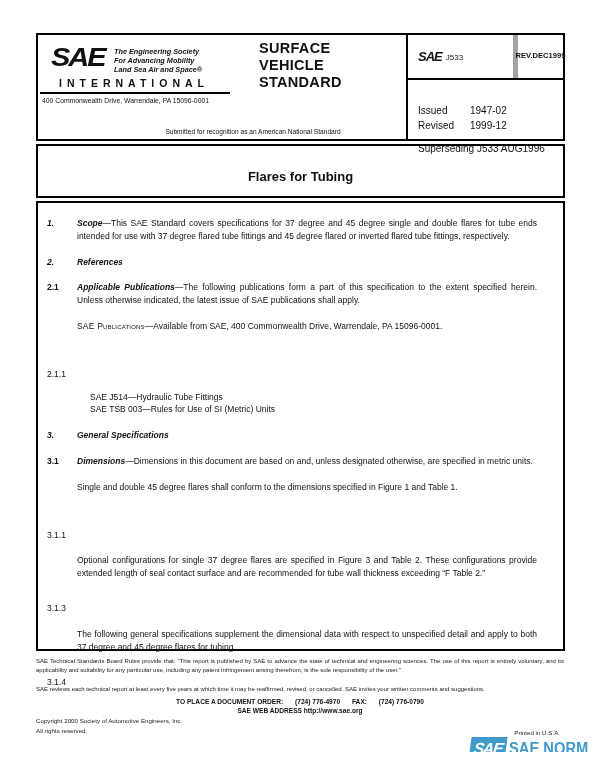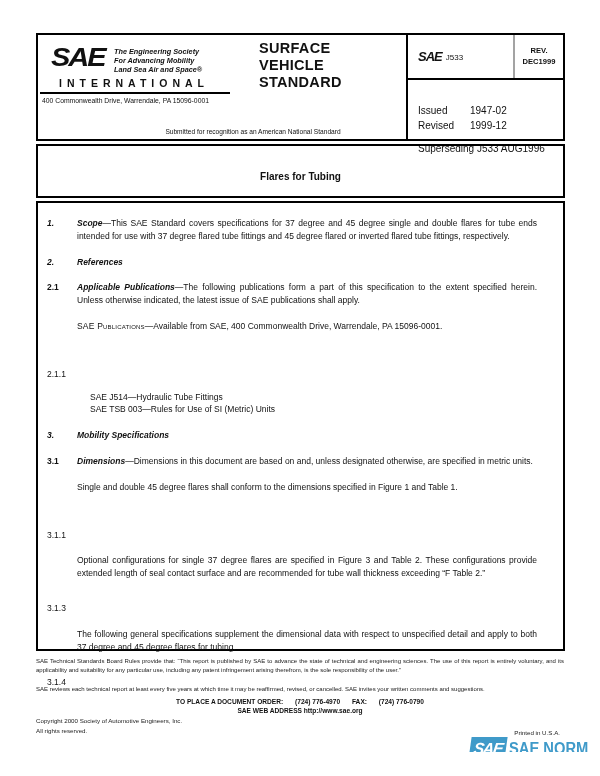--- a/index.html
+++ b/index.html
@@ -20,33 +20,33 @@
   .doc-type{position:absolute;left:221px;top:5px;font-size:14.5px;font-weight:bold;
             line-height:1.16;letter-spacing:.3px;}
   .submitted{position:absolute;left:60px;bottom:4px;width:310px;text-align:center;
              font-size:6.6px;}
   .right-panel{position:absolute;right:0;top:0;bottom:0;width:157px;
                border-left:2px solid #000;box-sizing:border-box;}
   .rp-top{height:45px;border-bottom:2px solid #000;display:flex;align-items:stretch;box-sizing:border-box;}
   .j533-cell{flex:1;display:flex;align-items:center;padding-left:10px;gap:4px;}
   .j533-sae{font-size:13px;font-weight:bold;font-style:italic;letter-spacing:-1px;}
   .j533-code{font-size:8px;padding-top:2px;}
-  .rev-cell{width:50px;border-left:2px solid #a3a3a3;display:flex;flex-direction:column;
+  .rev-cell{width:50px;border-left:5px solid #a3a3a3;display:flex;flex-direction:row;
             justify-content:center;align-items:center;font-weight:bold;font-size:7.6px;
             line-height:1.35;box-sizing:border-box;text-align:center;}
   .dates{padding:8px 0 0 10px;font-size:10px;line-height:1.5;margin-top:15px;}
   .drow{display:flex;}
   .dlabel{width:52px;}
   .superseding{margin-top:8px;}
 
   
   .title-box{position:absolute;left:36px;top:144px;width:529px;height:54px;
              border:2px solid #000;box-sizing:border-box;display:flex;
              align-items:center;justify-content:center;padding-top:10px;}
-  .doc-title{font-weight:bold;font-size:10px;}
+  .doc-title{font-weight:bold;font-size:13px;}
 
   
   .body-box{position:absolute;left:36px;top:201px;width:529px;height:450px;
             border:2px solid #000;box-sizing:border-box;padding-top:14px;}
   .sec-row{display:flex;margin-bottom:13px;font-size:8.5px;line-height:1.5;}
   .sec-num{flex:none;width:39px;padding-left:9px;box-sizing:border-box;font-weight:bold;}
   .sec-num.it{font-style:italic;}
   .sec-num.plain{font-weight:normal;margin-top:48px;}
   .sec-body{flex:1;padding-right:26px;text-align:justify;}
   .sec-head{font-weight:bold;font-style:italic;}
@@ -152,21 +152,21 @@
       <div class="sec-body"><span class="sec-sc">SAE Publications</span><span>—Available from SAE, 400 Commonwealth Drive, Warrendale, PA 15096-0001.</span></div>
     </div>
 
     <div class="pub-list">
       <div>SAE J514—Hydraulic Tube Fittings</div>
       <div>SAE TSB 003—Rules for Use of SI (Metric) Units</div>
     </div>
 
     <div class="sec-row">
       <span class="sec-num it">3.</span>
-      <div class="sec-body"><span class="sec-head">Mobility Specifications</span><span></span></div>
+      <div class="sec-body"><span class="sec-head">General Specifications</span><span></span></div>
     </div>
 
     <div class="sec-row">
       <span class="sec-num">3.1</span>
       <div class="sec-body"><span class="sec-head">Dimensions</span><span>—Dimensions in this document are based on and, unless designated otherwise, are specified in metric units.</span></div>
     </div>
 
     <div class="sec-row">
       <span class="sec-num plain">3.1.1</span>
       <div class="sec-body"><span>Single and double 45 degree flares shall conform to the dimensions specified in Figure 1 and Table 1.</span></div>

